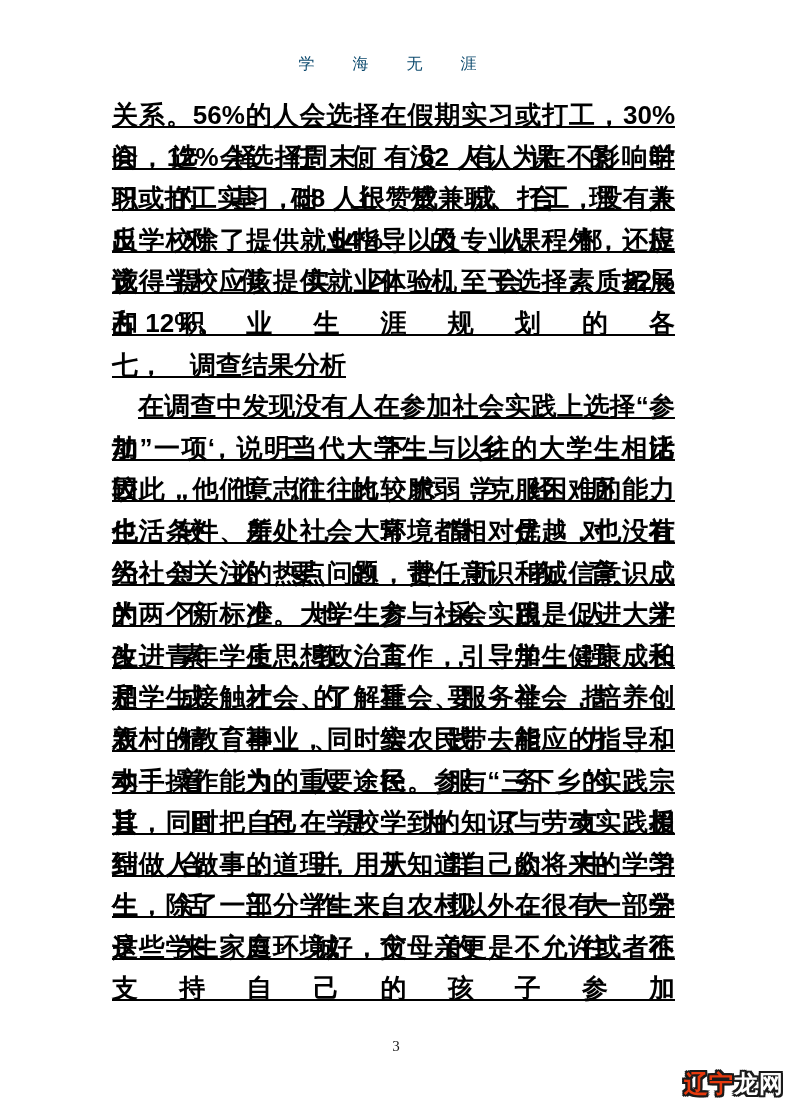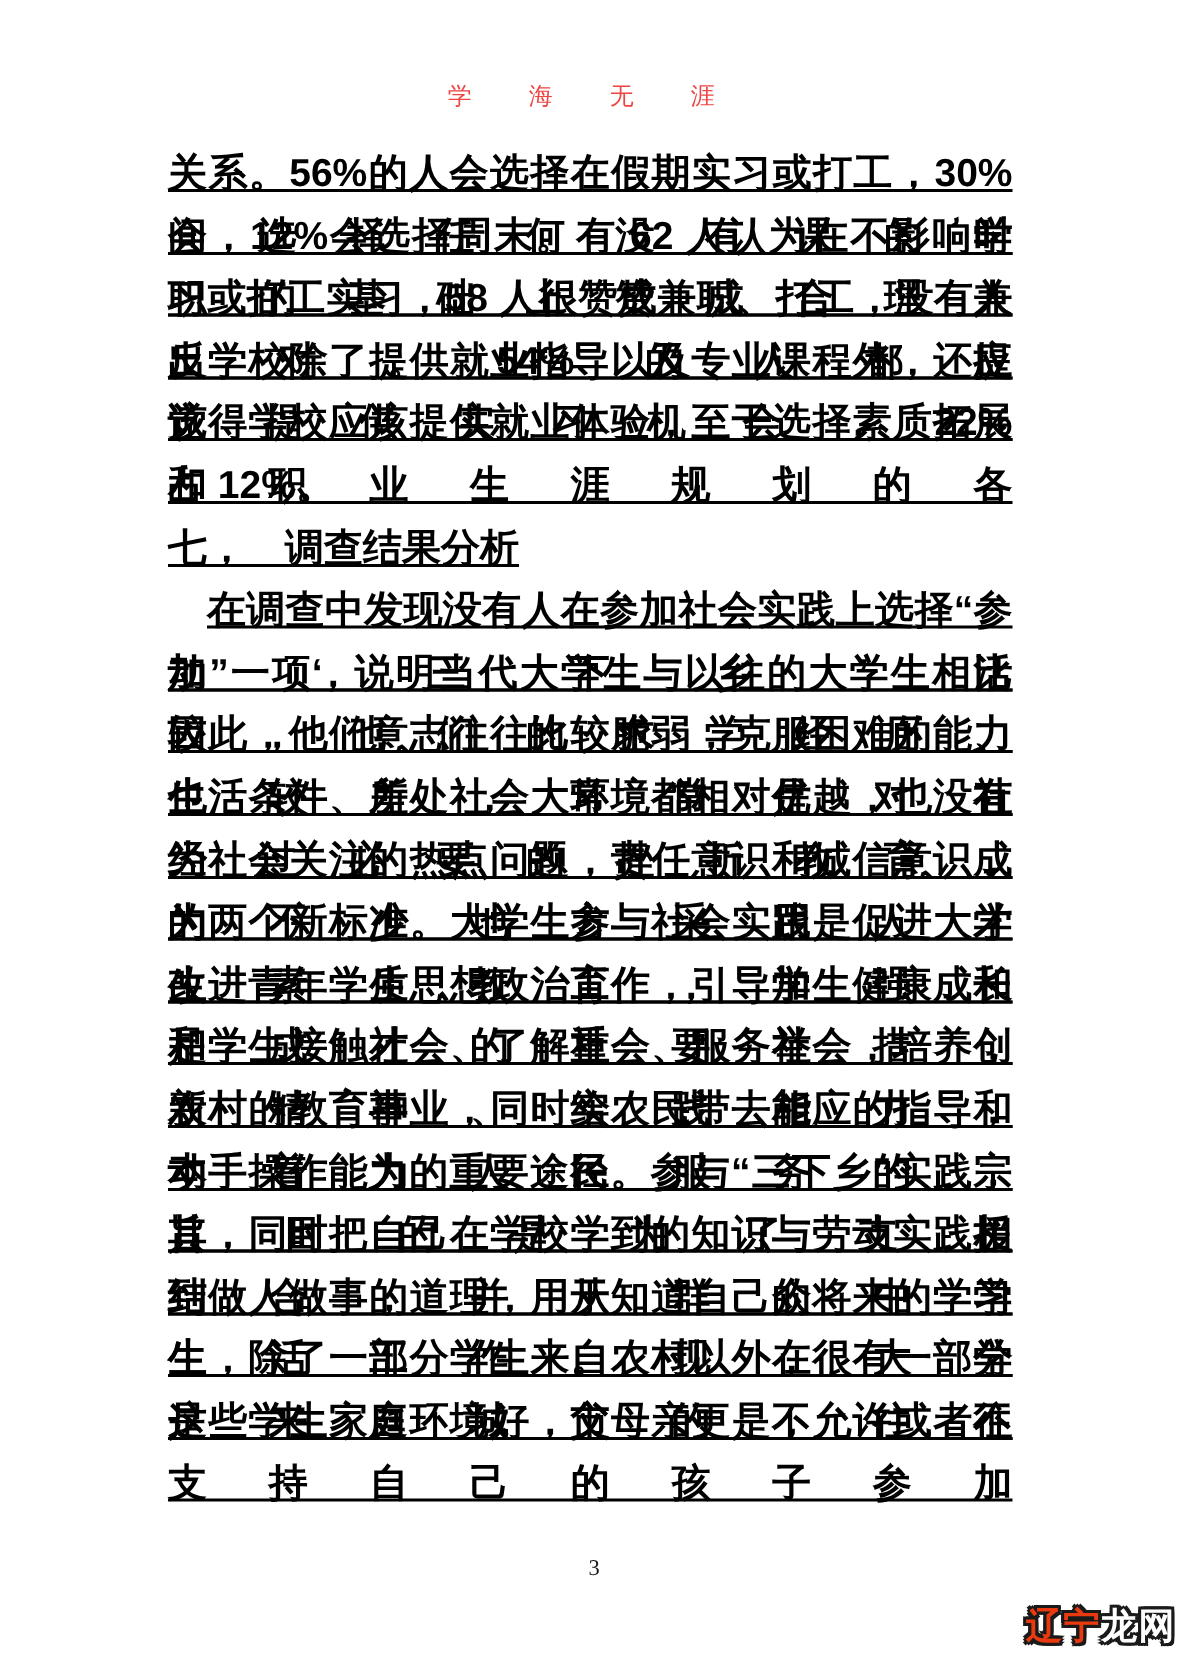--- a/index.html
+++ b/index.html
@@ -16,21 +16,21 @@
     overflow: hidden;
   }
   .header {
     position: absolute;
     top: 54px;
     left: 0;
     width: 100%;
     text-align: center;
     font-family: "Liberation Serif", "DejaVu Serif", serif;
     font-size: 16px;
-    color: #ef4444;
+    color: #0c4a6e;
     letter-spacing: 17px;
     font-weight: 400;
   }
   .doc-body {
     position: absolute;
     top: 95px;
     left: 112px;
     width: 563px;
     color: #000000;
   }

